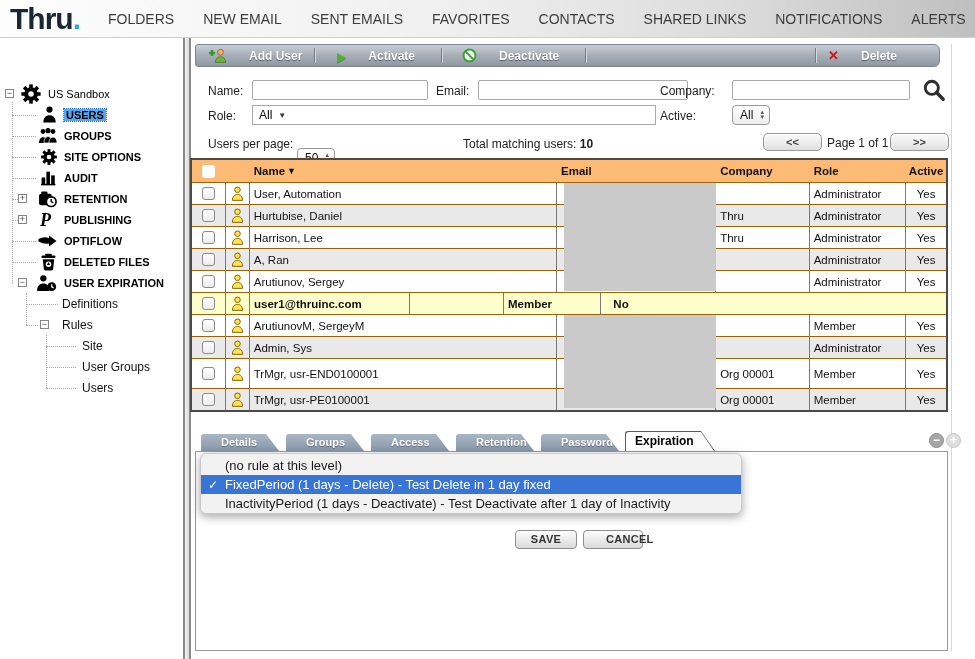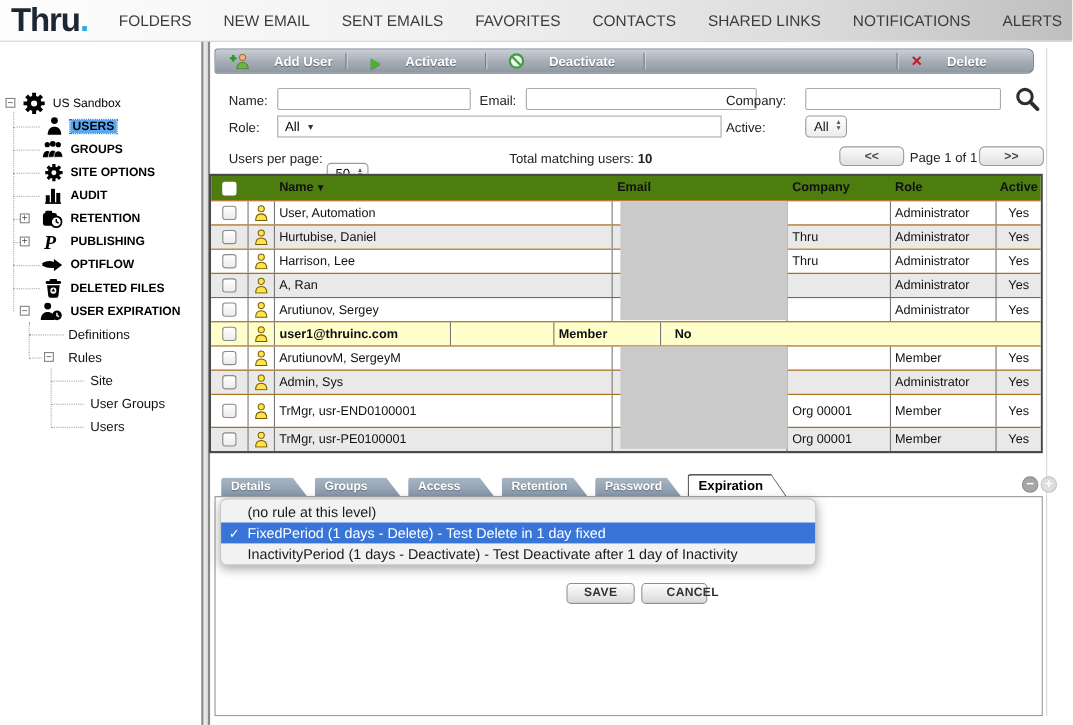--- a/index.html
+++ b/index.html
@@ -64,21 +64,21 @@
   
   .totaltxt { position:absolute; font-size:12px; color:#222; }
   .totaltxt b { font-weight:bold; }
   .pgbtn { position:absolute; height:18px; border:1px solid #9a9a9a; border-radius:5px;
     background:linear-gradient(#fbfbfb,#e0e0e0); font-size:11px; font-weight:bold; color:#444;
     text-align:center; line-height:16px; cursor:pointer; }
   .pgtext { position:absolute; font-size:12px; color:#222; }
 
   
   .tbl { position:absolute; left:190px; top:158px; width:758px; border:2px solid #4a4a4a; background:#fff; }
-  .thead { display:flex; height:22px; background:#4d7c0f; color:#fff; font-weight:bold; font-size:12px; align-items:center;text-align:right; }
+  .thead { display:flex; height:22px; background:#fdba74; color:#fff; font-weight:bold; font-size:12px; align-items:center;text-align:right; }
   .tr { display:flex; height:22px; align-items:stretch; border-top:1px solid #a16207; background:#fff; }
   .tr.alt { background:#e9e9e9; }
   .tr.selrow { background:#ffffcc; font-weight:bold; }
   .tr.tall { height:30px; }
   .td { border-right:1px solid #787878; display:flex; align-items:center; font-size:11.5px; color:#111;
     padding:0 4px; overflow:hidden; white-space:nowrap; }
   .td:last-child { border-right:none; }
   .thead .td { border-right:none; }
   .c-cb { width:34px; justify-content:center; }
   .c-ic { width:24px; justify-content:center; }
@@ -93,21 +93,21 @@
   .sortarrow { font-size:9px; margin-left:2px; }
   .redact { position:absolute; left:372px; width:152px; background:#cacaca; }
   .redact1 { top:23px; height:108px; }
   .redact2 { top:155px; height:93px; }
 
   
   .tab { position:absolute; top:434px; height:17px; width:78px;
     background:linear-gradient(#a9b6c4,#8798ab);
     clip-path:polygon(0 0,calc(100% - 13px) 0,100% 100%,0 100%);
     color:#fff; font-size:11px; font-weight:bold; text-shadow:0 1px 1px rgba(0,0,0,.35);
-    line-height:17px; padding-left:9px; cursor:pointer; border-radius:3px 0 0 0; }
+    line-height:17px; padding-left:20px; cursor:pointer; border-radius:3px 0 0 0; }
   .tabactive { position:absolute; top:431px; height:20px; width:90px; background:#5a5a5a;
     clip-path:polygon(0 0,calc(100% - 14px) 0,100% 100%,0 100%); border-radius:3px 0 0 0; cursor:pointer; }
   .tabactive .inner { position:absolute; left:1px; top:1px; right:1px; bottom:0; background:#fff;
     clip-path:polygon(0 0,calc(100% - 13px) 0,100% 100%,0 100%);
     font-size:12px; font-weight:bold; color:#000; line-height:19px; padding-left:9px; border-radius:3px 0 0 0; }
   .circbtn { position:absolute; top:433px; width:15px; height:15px; border-radius:50%;
     text-align:center; line-height:13px; font-size:12px; font-weight:bold; color:#fff; cursor:pointer; }
   .circminus { left:929px; background:#a6a6a6; border:1px solid #8e8e8e; }
   .circplus { left:946px; background:#dedede; border:1px solid #c6c6c6; }
 

